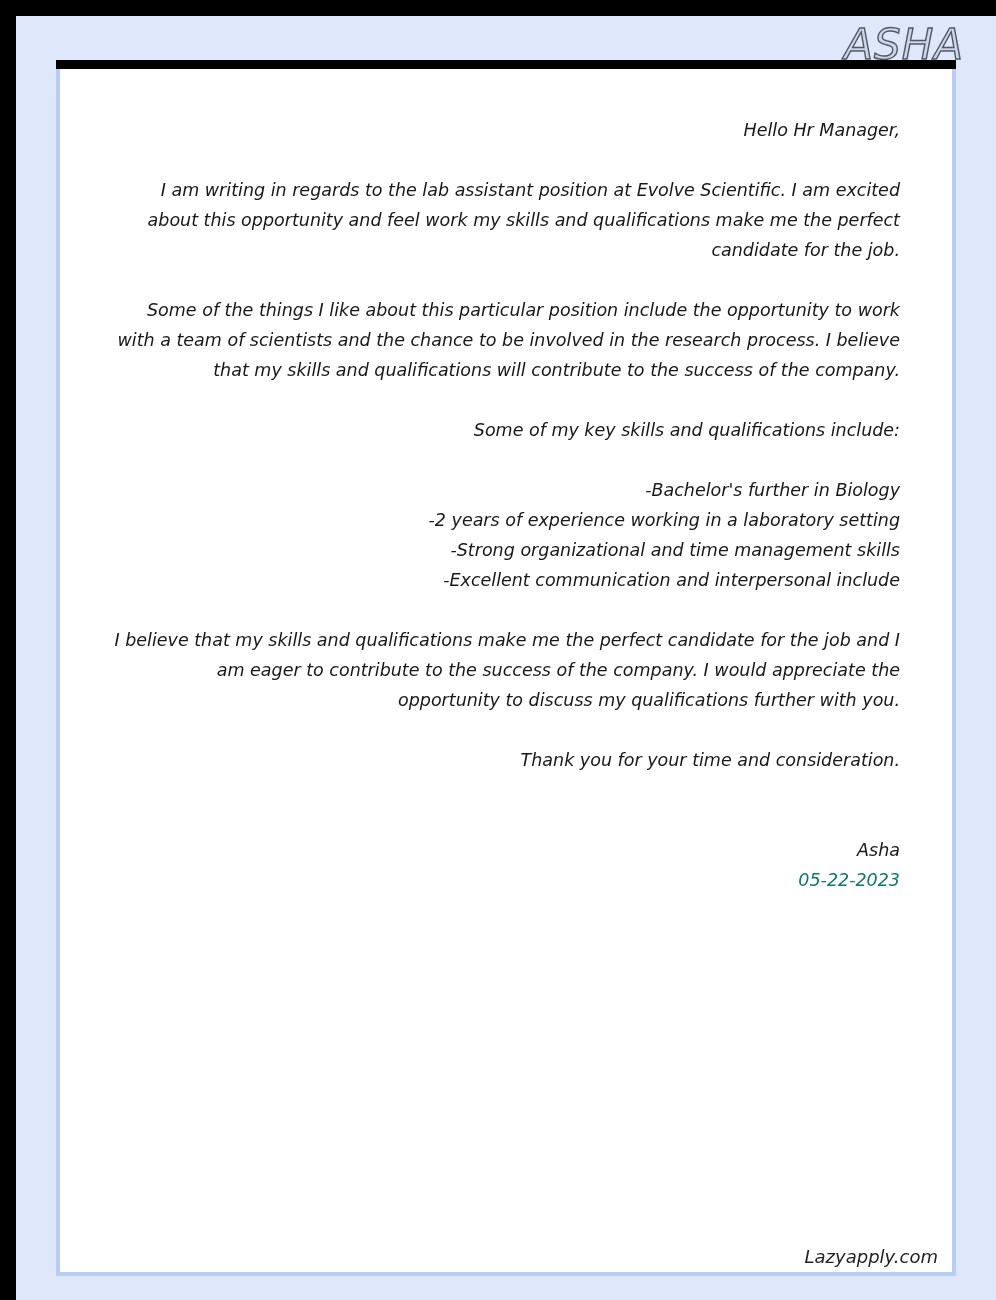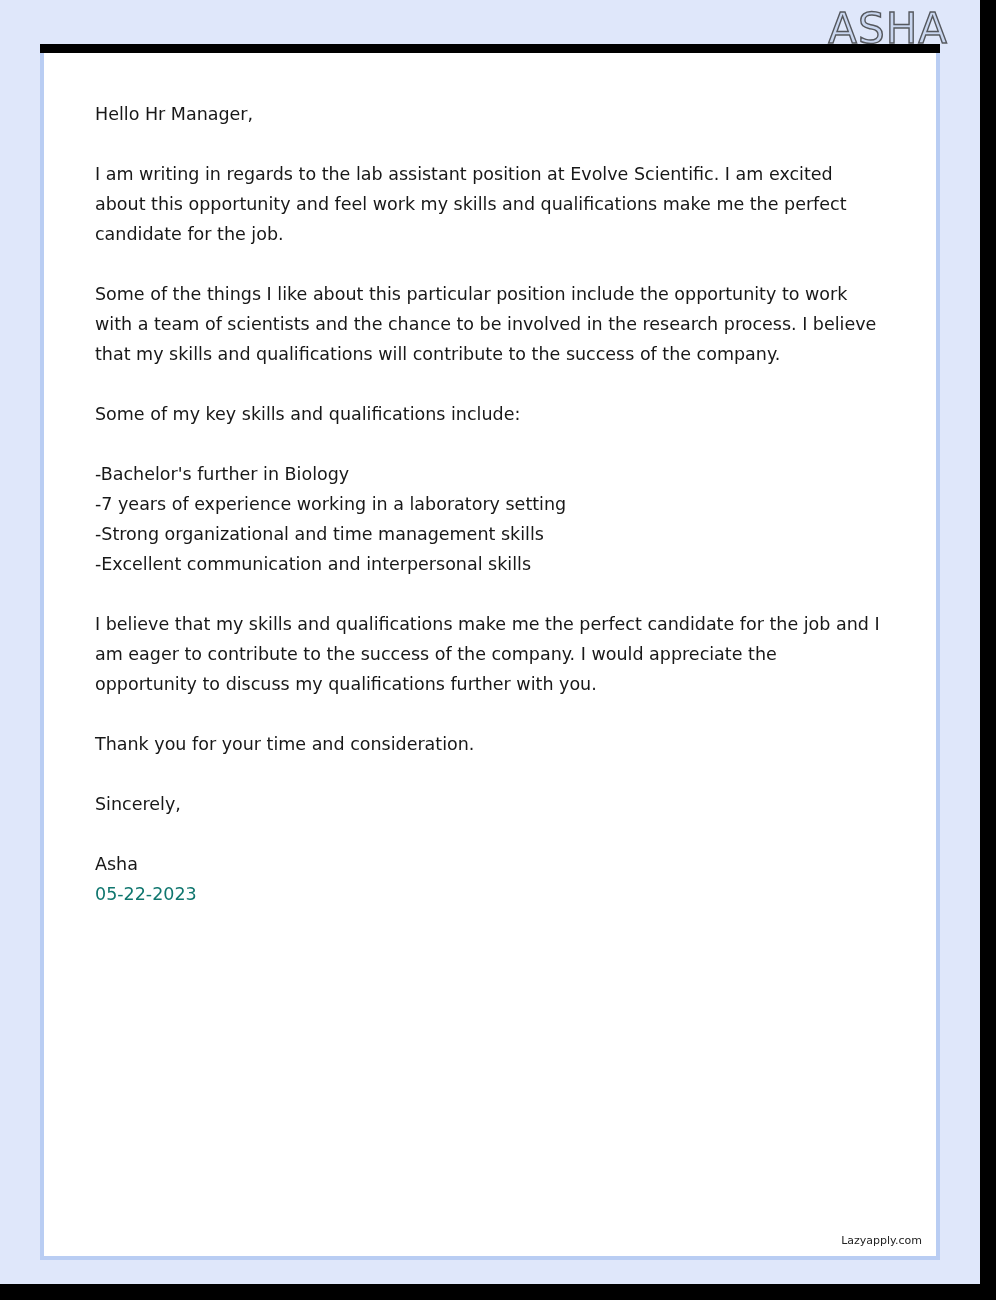--- a/index.html
+++ b/index.html
@@ -14,21 +14,22 @@
     background: #000000;
     font-family: "DejaVu Sans", sans-serif;
   }
 
   
   .frame {
     position: absolute;
     left: 0; top: 0;
     width: 996px; height: 1260px;
     background: #000000;
-    padding: 0;
+    padding: 16px;
+    font-style: italic;
   }
 
   
   .canvas {
     position: relative;
     width: 980px;
     height: 1284px;
     background: #dfe7fa;
   }
 
@@ -87,33 +88,33 @@
     font-family: "DejaVu Sans", sans-serif;
     font-size: 17.5px;
     line-height: 30px;
     color: #181818;
     font-weight: 400;
   }
 
   .block { margin: 0; }
   .gap { height: 30px; }
 
-  .line { white-space: pre-wrap; }
+  .line { white-space: pre-wrap; text-align: right; }
 
   .date-line {
     color: #0f766e;
   }
 
   
   .footer {
     position: absolute;
     right: 14px;
     bottom: 6px;
     font-family: "DejaVu Sans", sans-serif;
-    font-size: 11px;
+    font-size: 18px;
     line-height: 18px;
     color: #222222;
   }
 </style>
 </head>
 <body>
 
 <div class="frame">
   <div class="canvas">
 
@@ -151,44 +152,41 @@
           <div class="gap"></div>
 
           <div class="block">
             <div class="line">Some of my key skills and qualifications include:</div>
           </div>
 
           <div class="gap"></div>
 
           <div class="block">
             <div class="line">-Bachelor's further in Biology</div>
-            <div class="line">-7 years of experience working in a laboratory setting</div>
+            <div class="line">-2 years of experience working in a laboratory setting</div>
             <div class="line">-Strong organizational and time management skills</div>
-            <div class="line">-Excellent communication and interpersonal skills</div>
+            <div class="line">-Excellent communication and interpersonal include</div>
           </div>
 
           <div class="gap"></div>
 
           <div class="block">
             <div class="line">I believe that my skills and qualifications make me the perfect candidate for the job and I</div>
             <div class="line">am eager to contribute to the success of the company. I would appreciate the</div>
             <div class="line">opportunity to discuss my qualifications further with you.</div>
           </div>
 
           <div class="gap"></div>
 
           <div class="block">
             <div class="line">Thank you for your time and consideration.</div>
           </div>
 
           <div class="gap"></div>
 
-          <div class="block">
-            <div class="line">Sincerely,</div>
-          </div>
 
           <div class="gap"></div>
 
           <div class="block">
             <div class="line">Asha</div>
             <div class="line date-line">05-22-2023</div>
           </div>
 
         </div>
 

